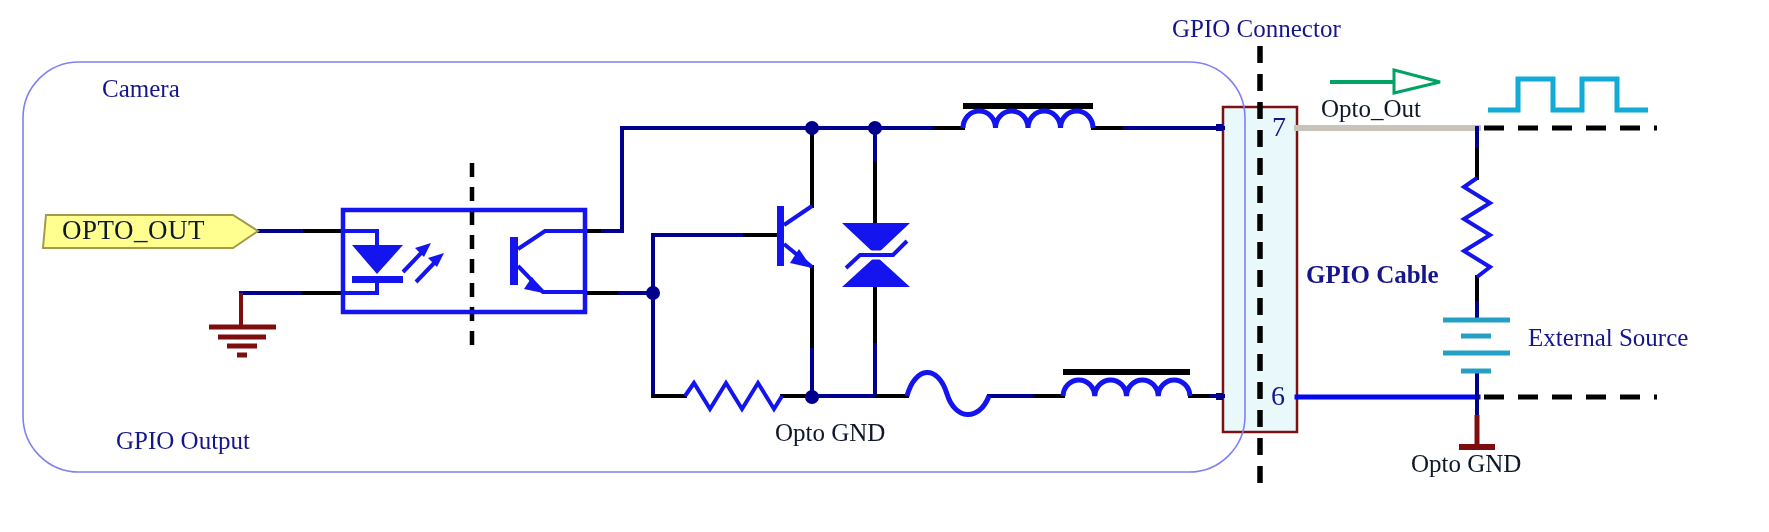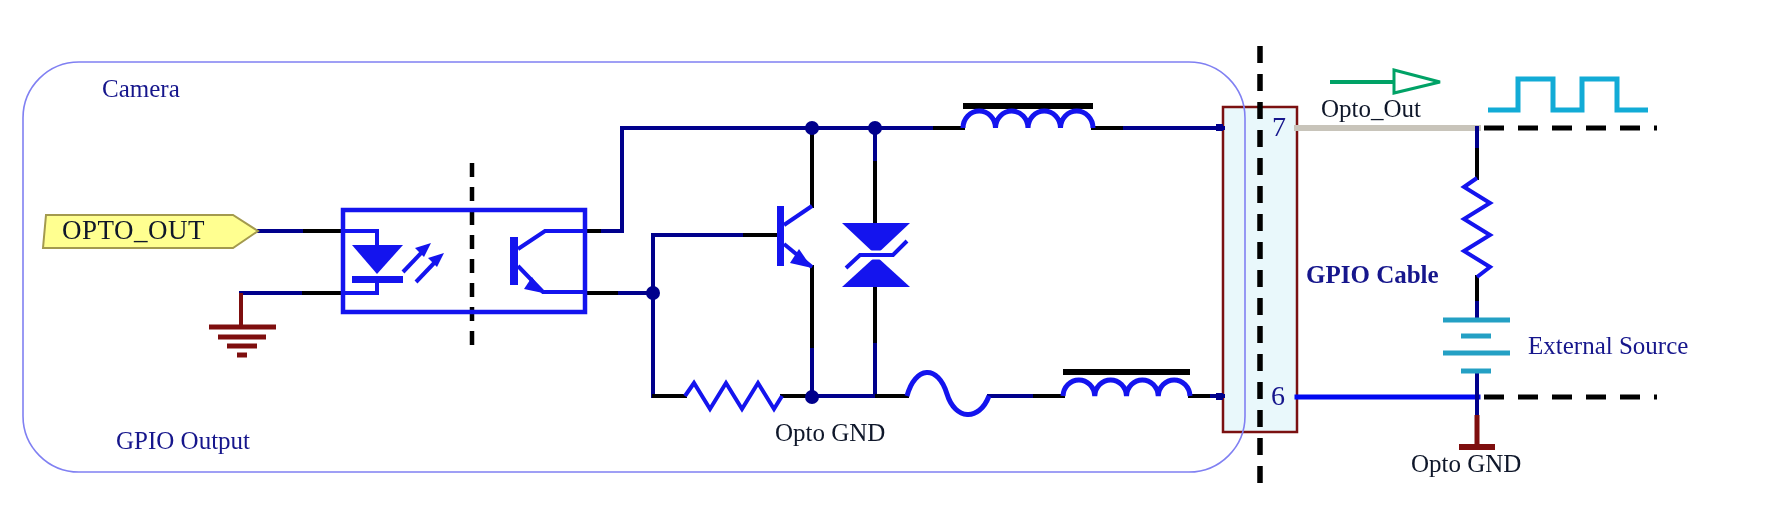--- a/index.html
+++ b/index.html
@@ -184,26 +184,27 @@
   </svg>
 
   <div class="label navy t25" style="left:102px;top:76px;text-align:center;">Camera</div>
 
   <div class="label maroon t27" style="left:62px;top:216px;letter-spacing:0.5px;">OPTO_OUT</div>
 
   <div class="label navy t25" style="left:116px;top:428px;">GPIO Output</div>
 
   <div class="label maroon t25" style="left:775px;top:420px;">Opto GND</div>
 
+  <div class="label navy t25" style="left:1172px;top:16px;">GPIO Connector</div>
 
   <div class="label pin" style="left:1272px;top:112px;">7</div>
 
   <div class="label pin" style="left:1271px;top:381px;">6</div>
 
   <div class="label navy t25" style="left:1306px;top:262px;font-weight:bold;">GPIO Cable</div>
 
   <div class="label maroon t25" style="left:1321px;top:96px;">Opto_Out</div>
 
 
-  <div class="label navy t25" style="left:1528px;top:333px;text-align:right;">External Source</div>
+  <div class="label navy t25" style="left:1528px;top:325px;text-align:right;">External Source</div>
 
   <div class="label maroon t25" style="left:1411px;top:451px;">Opto GND</div>
 </div>
 
 </body></html>

